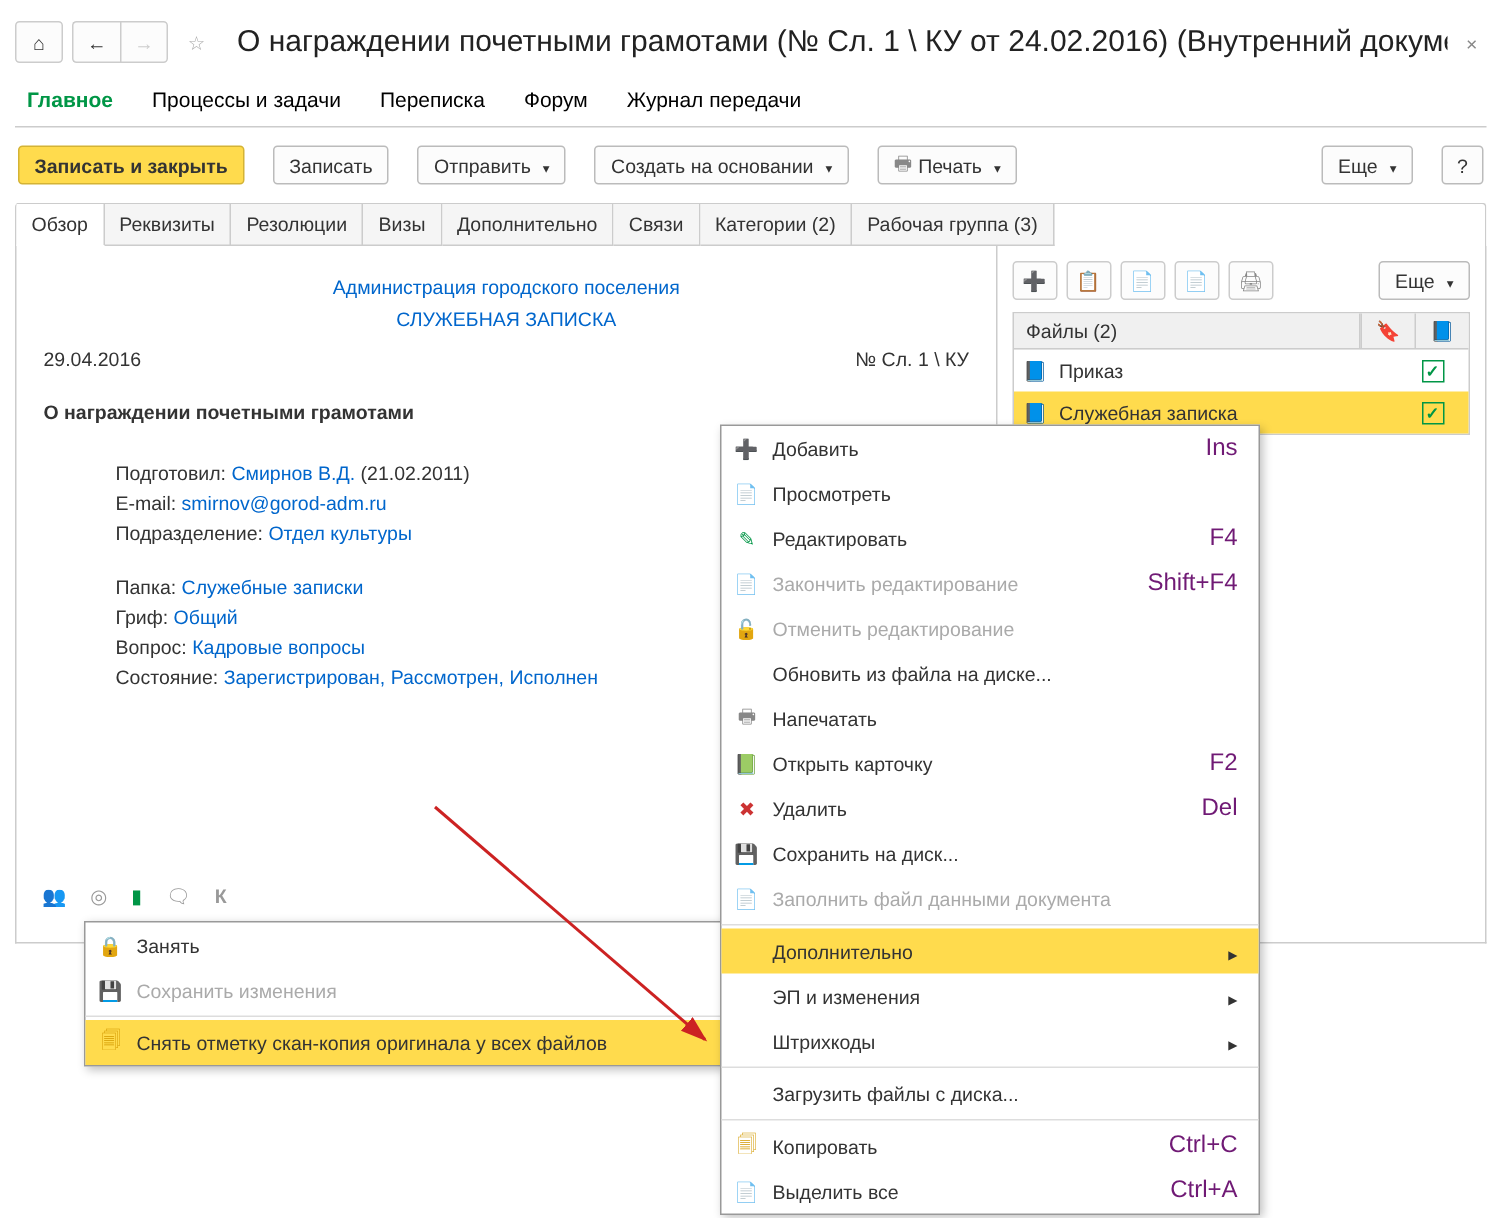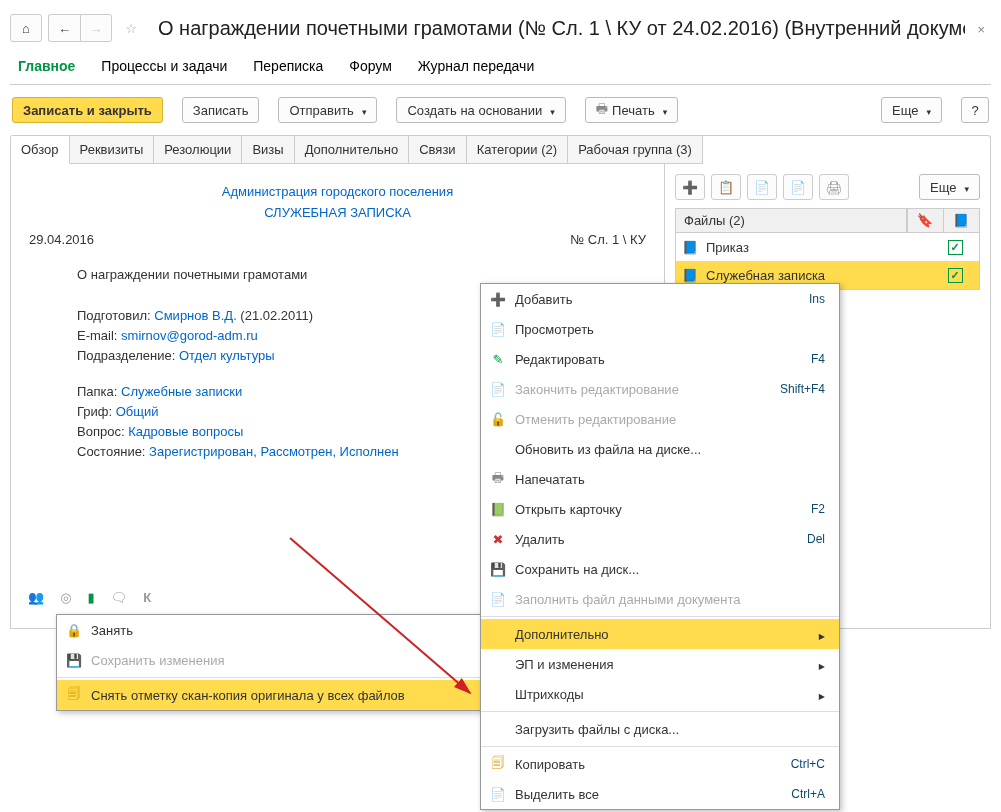--- a/index.html
+++ b/index.html
@@ -21,21 +21,21 @@
   .btn .caret::after { content: "▾"; font-size: 9px; margin-left: 4px; }
   .spacer { flex: 1; }
   .sub-tabs { display: flex; border: 1px solid #ccc; border-bottom: none; border-radius: 3px 3px 0 0; }
   .sub-tab { padding: 6px 10px; border-right: 1px solid #ccc; cursor: pointer; background: #f5f5f5; border-bottom: 1px solid #ccc; text-align: center; }
   .sub-tab.active { background: #fff; border-bottom: 1px solid #fff; }
   .content-area { border: 1px solid #ccc; border-top: none; display: flex; height: 465px; }
   .doc-info { flex: 1; padding: 20px 18px; }
   .doc-info .center-link { text-align: center; }
   .doc-info a { color: #0066cc; text-decoration: none; }
   .date-row { display: flex; justify-content: space-between; margin-top: 12px; }
-  .doc-subject { font-weight: normal; margin-top: 20px; margin-left: 48px; }
+  .doc-subject { font-weight: bold; margin-top: 20px; }
   .field-group { margin-top: 24px; line-height: 20px; }
   .field-label { display: inline; margin-left: 48px; }
   .files-panel { width: 326px; border-left: 1px solid #ccc; padding: 10px; }
   .files-toolbar { display: flex; gap: 6px; margin-bottom: 8px; }
   .files-toolbar .icon-btn { width: 30px; height: 26px; }
   .files-table { border: 1px solid #ccc; }
   .files-header { display: flex; background: #f0f0f0; border-bottom: 1px solid #ccc; }
   .fh-c1 { flex: 1; padding: 4px 8px; border-right: 1px solid #ccc; }
   .fh-c2, .fh-c3 { width: 36px; display: flex; align-items: center; justify-content: center; border-left: 1px solid #ccc; }
   .file-row { display: flex; padding: 3px 6px; align-items: center; gap: 6px; height: 28px; }
@@ -44,21 +44,21 @@
   .file-row .fr-col { width: 36px; display: flex; justify-content: center; }
   .file-row.selected { background: #ffdb4d; }
   .check { color: #009646; font-weight: bold; border: 1px solid #009646; width: 15px; height: 15px; display:inline-flex; align-items:center; justify-content:center; font-size:11px; }
   .bottom-row { display: flex; gap: 16px; padding: 8px; align-items: center; }
   .bottom-row span { color: #999; cursor: pointer; }
   
   .ctx-menu { position: absolute; background: #fff; border: 1px solid #999; box-shadow: 2px 2px 6px rgba(0,0,0,0.25); }
   .ctx-item { display: flex; align-items: center; height: 30px; padding: 0 14px 0 8px; cursor: pointer; gap: 8px; }
   .ctx-item .ci-icon { width: 18px; height: 18px; display: inline-flex; align-items: center; justify-content: center; font-size: 13px; }
   .ctx-item .ci-text { flex: 1; }
-  .ctx-item .ci-shortcut { color: #0c4a6e; font-size: 12px; }
+  .ctx-item .ci-shortcut { color: #701a75; font-size: 16px; }
   .ctx-item .ci-arrow::after { content: "▶"; font-size: 8px; color: #333; }
   .ctx-item.disabled { color: #aaa; cursor: default; }
   .ctx-item.selected { background: #ffdb4d; }
   .ctx-sep { height: 1px; background: #ddd; margin: 2px 0; }
   .small-menu { left: 56px; top: 614px; width: 425px; }
   .big-menu { left: 480px; top: 283px; width: 360px; }
   
   .arrow-line { position: absolute; }
 </style>
 </head>

